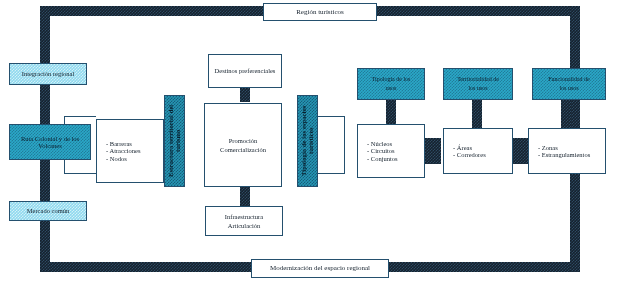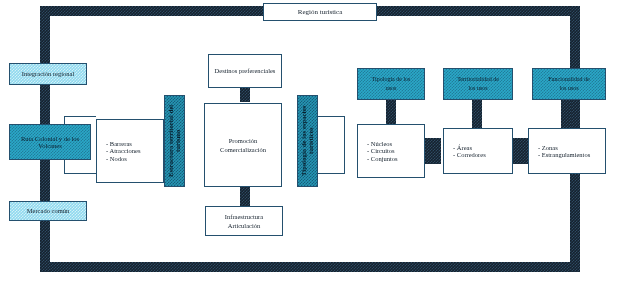--- a/index.html
+++ b/index.html
@@ -104,23 +104,26 @@
 
   <div class="thin-line" style="left:64px;top:116px;width:1px;height:58px;"></div>
   <div class="thin-line" style="left:64px;top:116px;width:32px;height:1px;"></div>
   <div class="thin-line" style="left:64px;top:173px;width:32px;height:1px;"></div>
 
   <div class="thin-line" style="left:344px;top:116px;width:1px;height:58px;"></div>
   <div class="thin-line" style="left:314px;top:116px;width:31px;height:1px;"></div>
   <div class="thin-line" style="left:314px;top:173px;width:31px;height:1px;"></div>
 
   <div class="box white" style="left:263px;top:3px;width:114px;height:18px;font-size:7px;">
-    <span class="txt">Región turística</span>
-  </div>
-
+    <span class="txt">Región turísticos</span>
+  </div>
+
+  <div class="box white" style="left:251px;top:259px;width:138px;height:19px;font-size:7px;">
+    <span class="txt">Modernización del espacio regional</span>
+  </div>
 
   <div class="box cyan" style="left:9px;top:63px;width:78px;height:22px;font-size:6.5px;">
     <span class="txt">Integración regional</span>
   </div>
 
   <div class="box teal" style="left:9px;top:124px;width:82px;height:36px;font-size:6.5px;">
     <span class="txt">Ruta Colonial y de los Volcanes</span>
   </div>
 
   <div class="box cyan" style="left:9px;top:201px;width:78px;height:20px;font-size:6.5px;">

